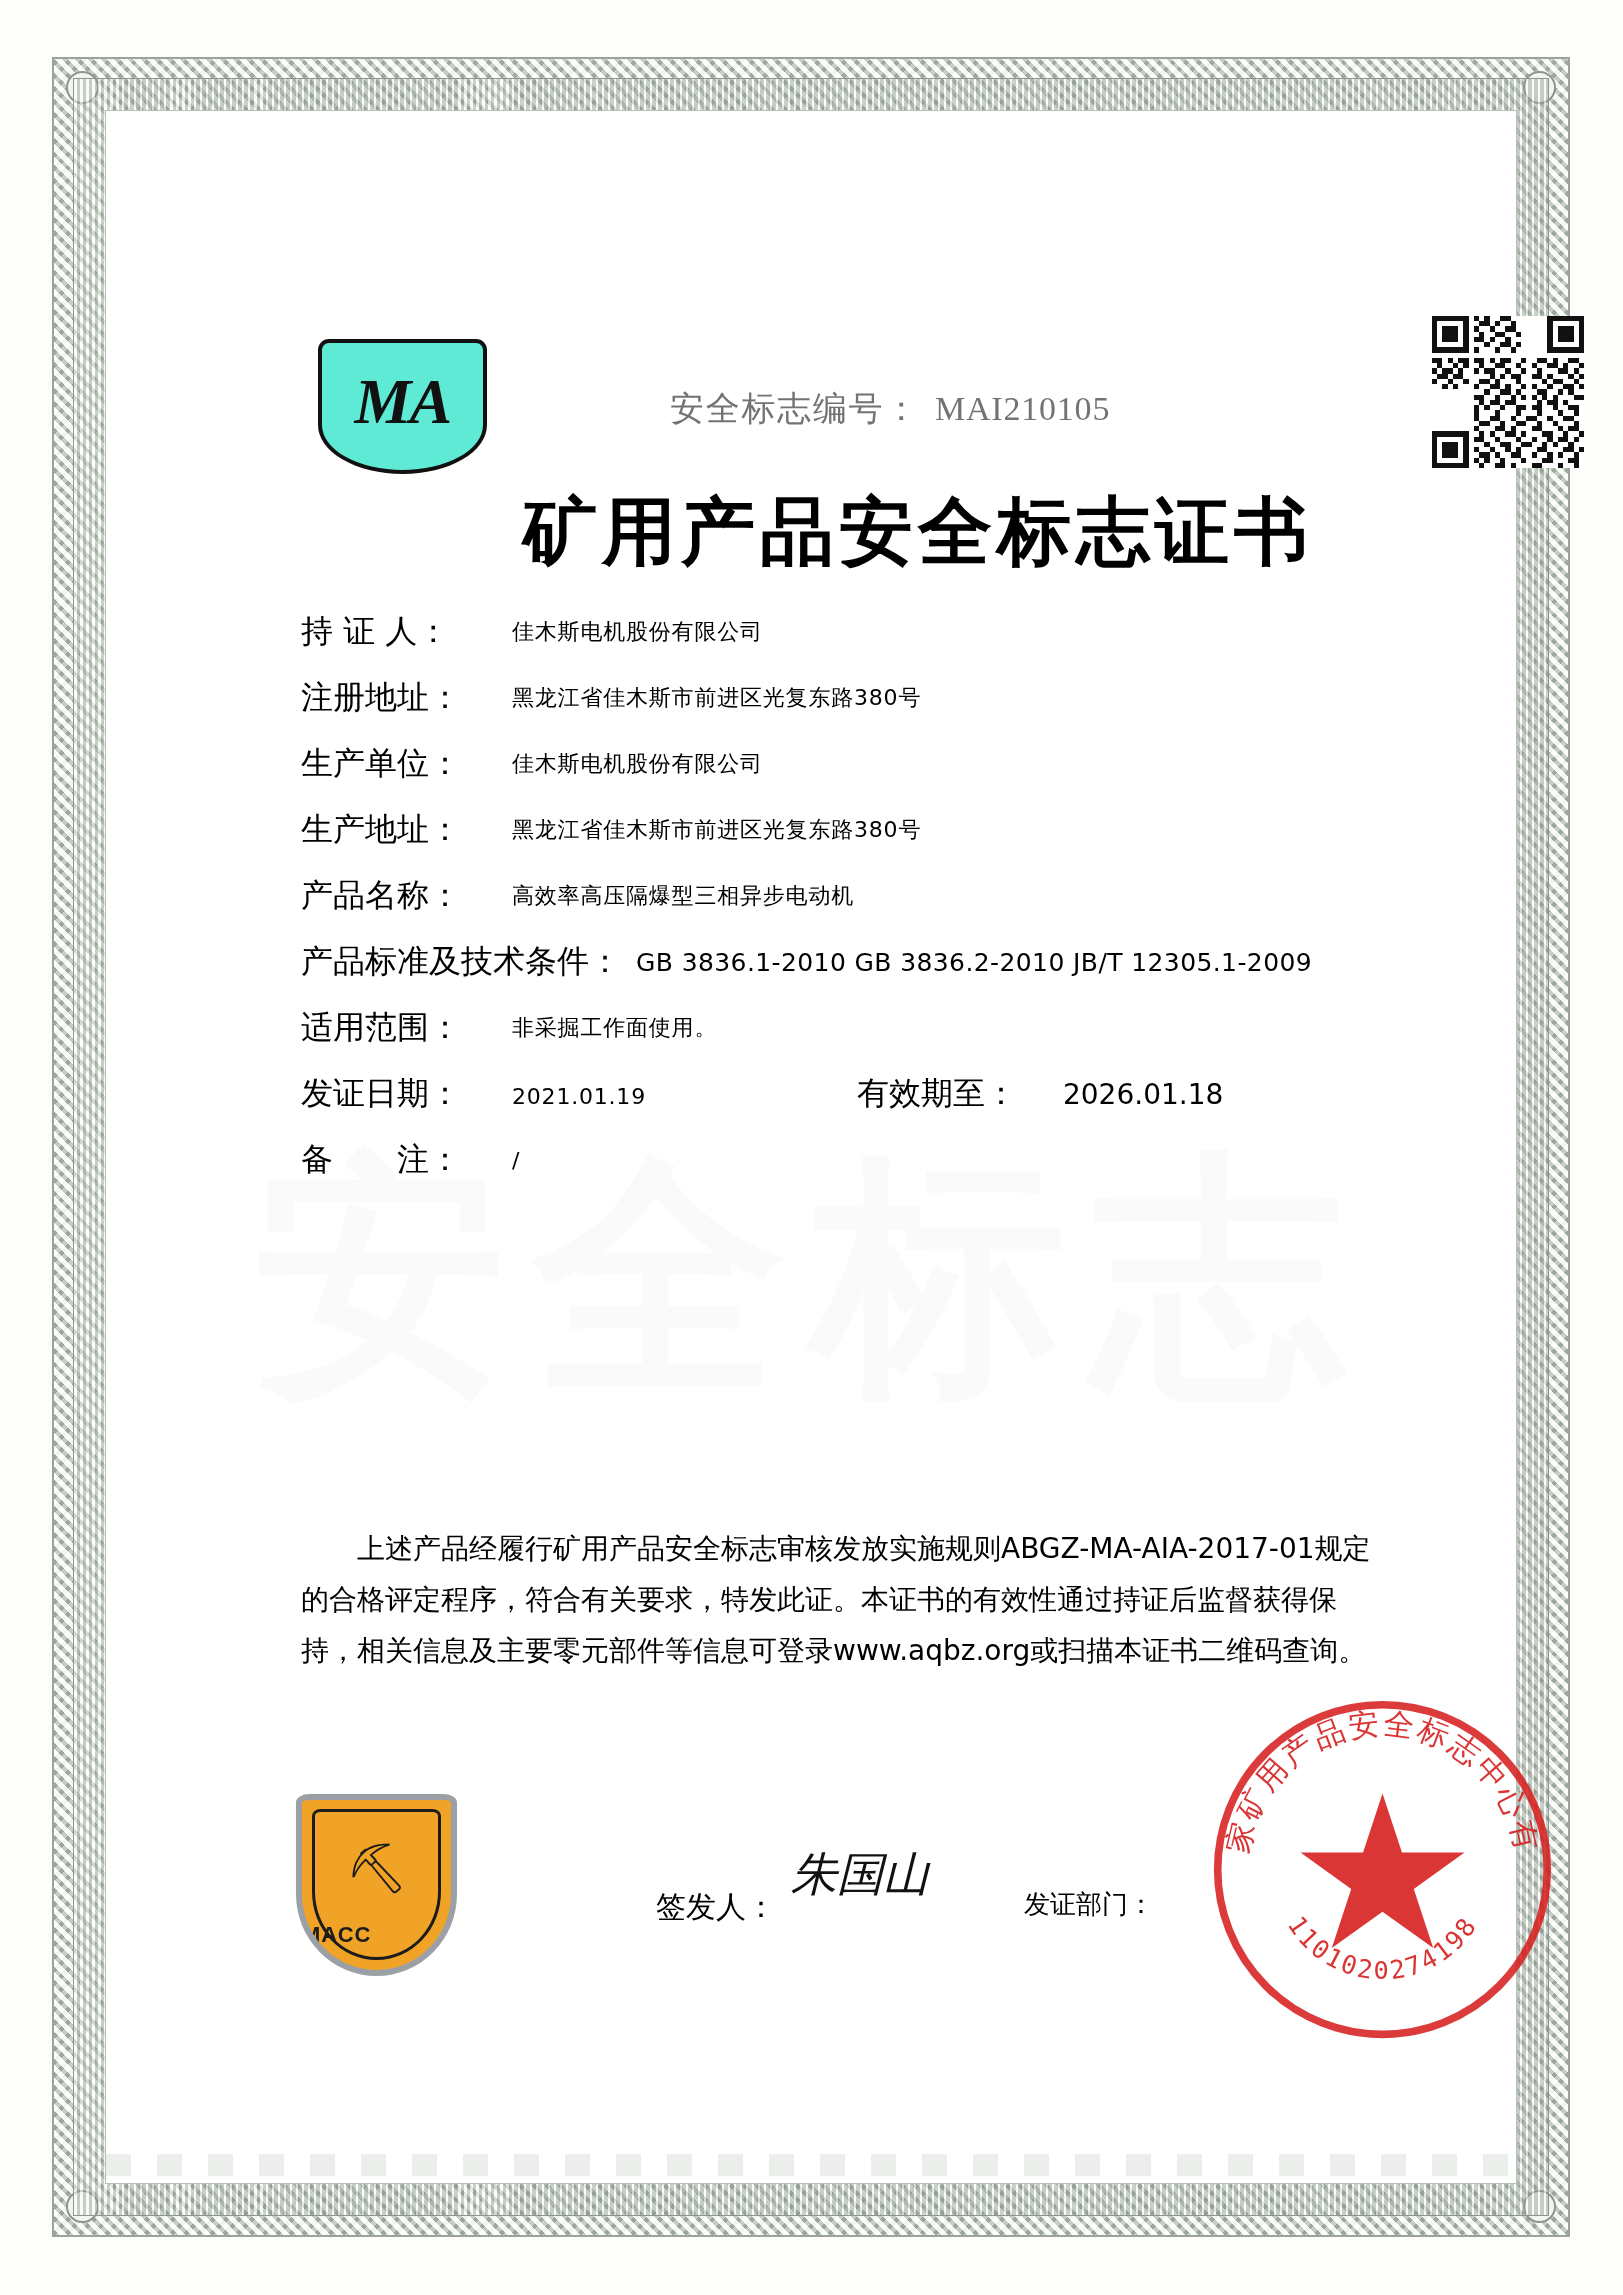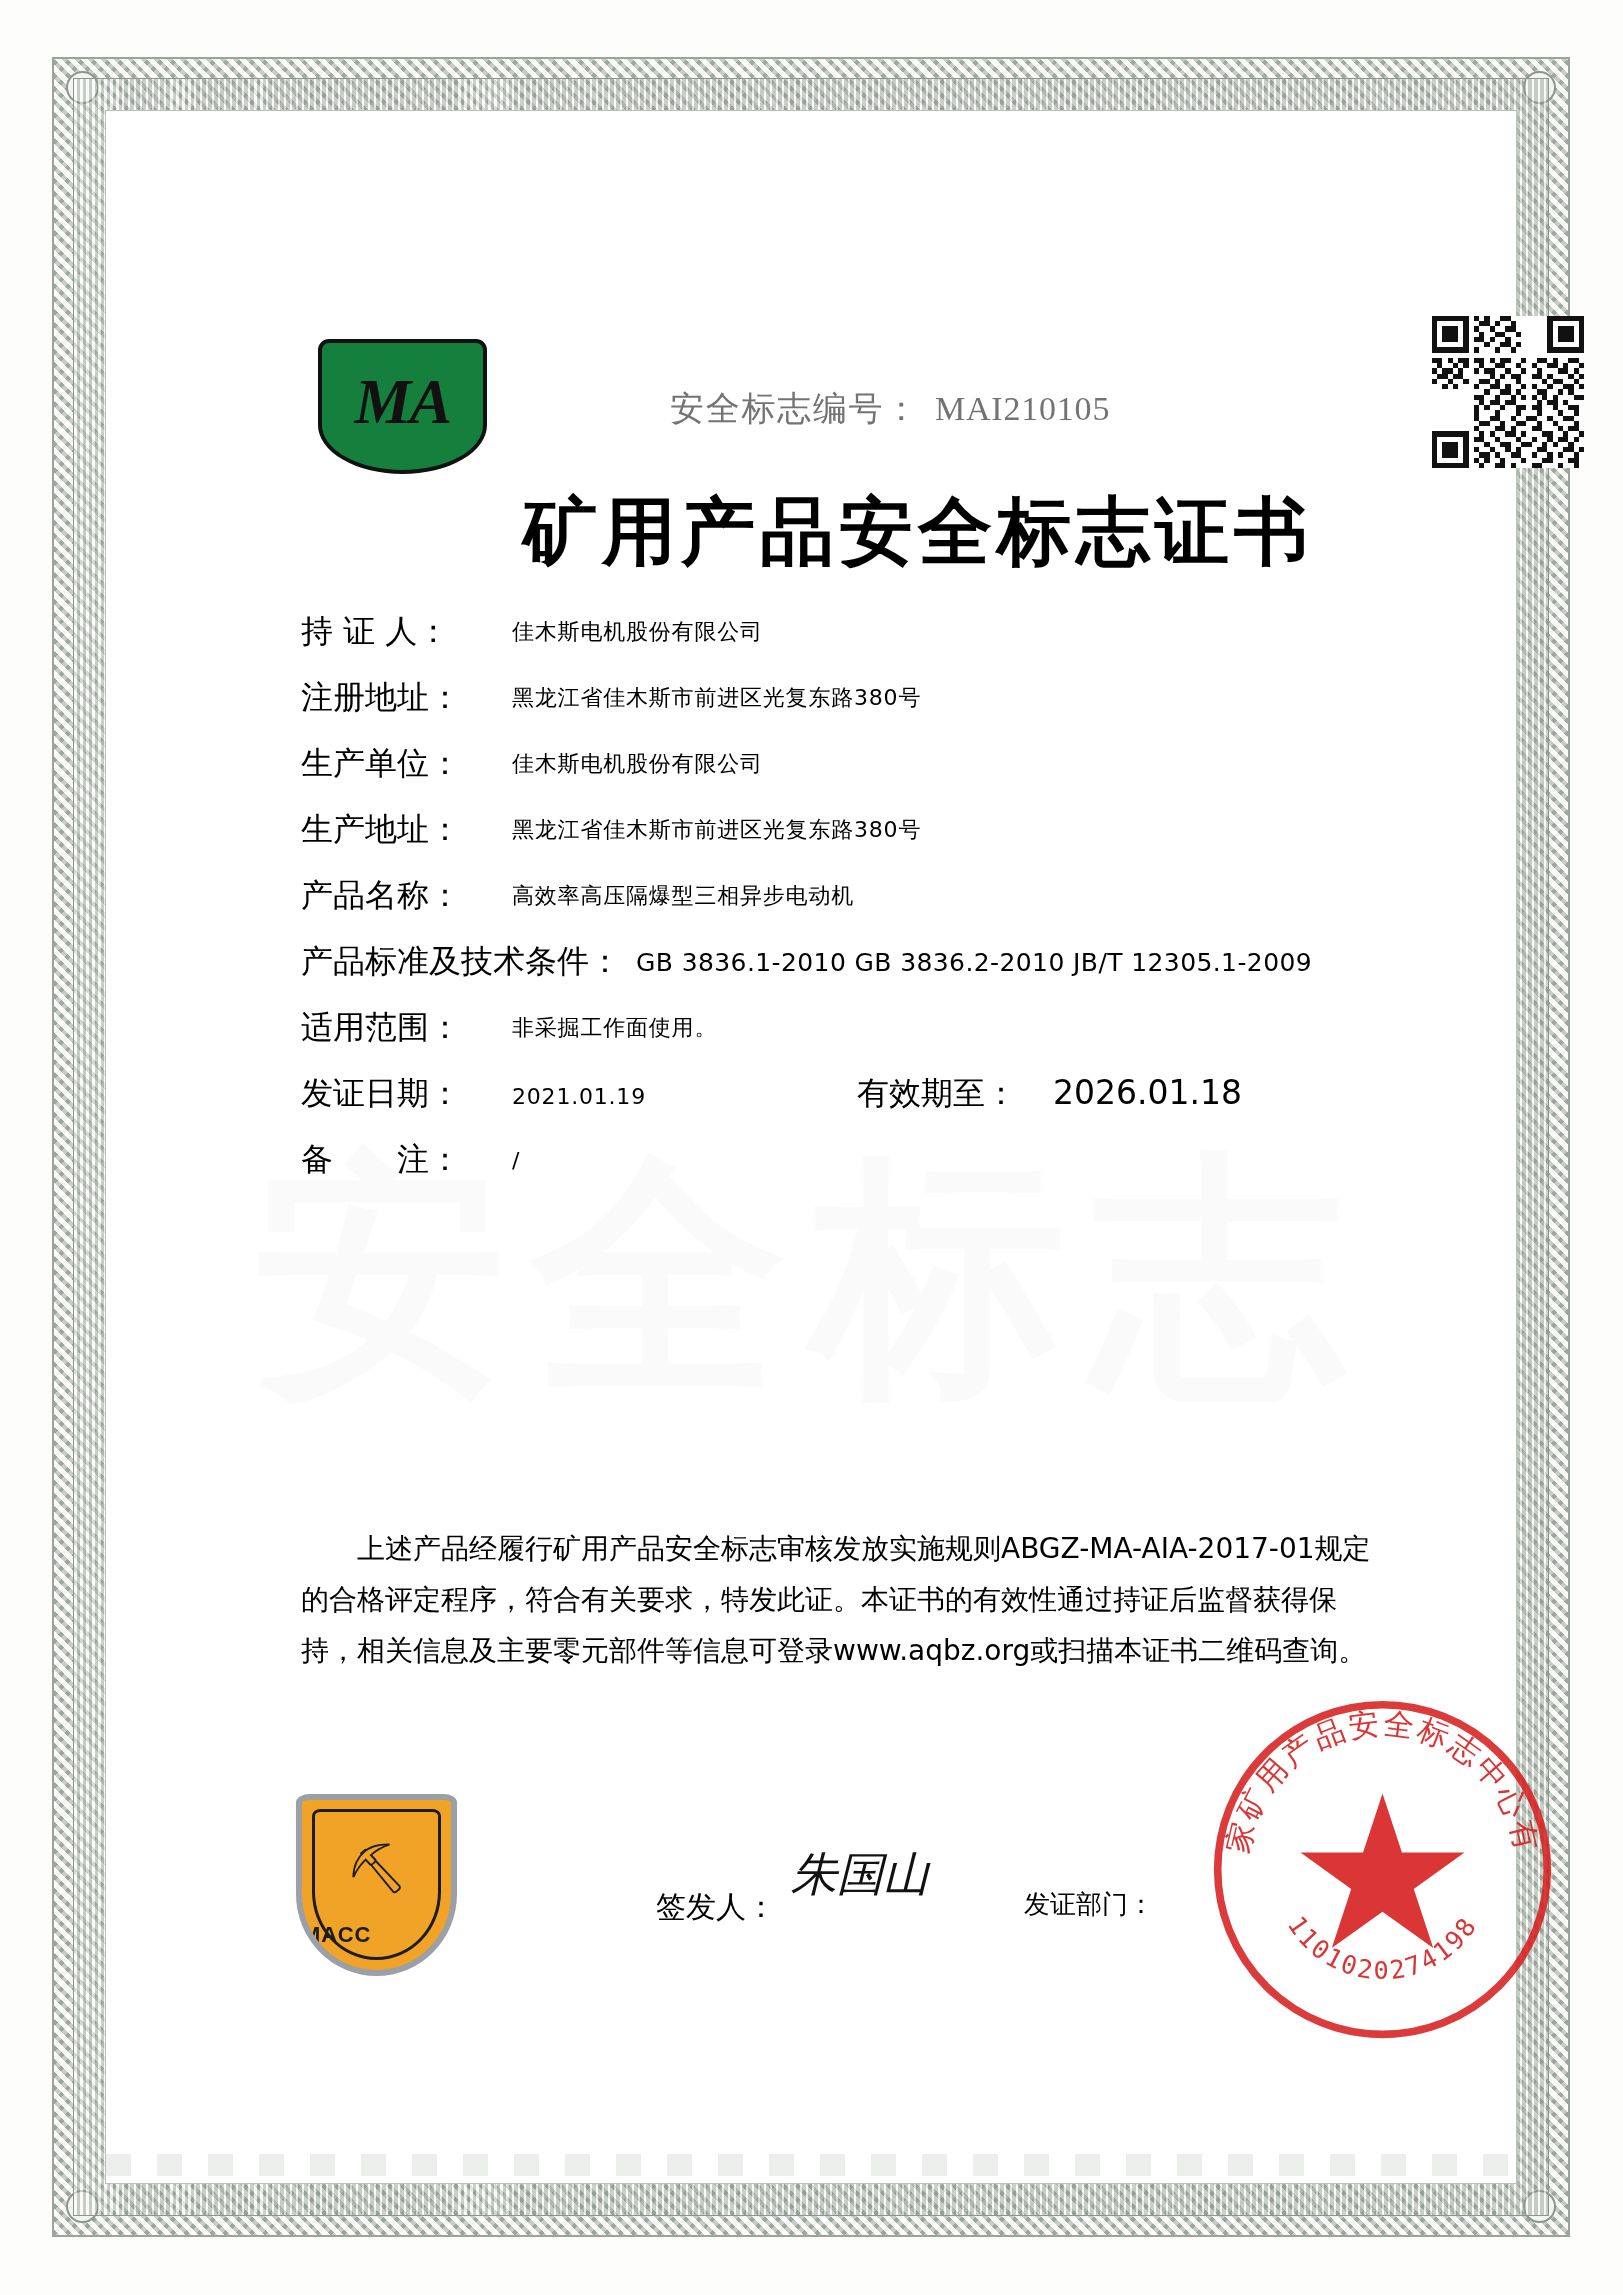--- a/index.html
+++ b/index.html
@@ -101,21 +101,21 @@
   .ma-logo {
     position: absolute;
     left: 85px;
     top: 101px;
     width: 169px;
     height: 135px;
   }
   .ma-shield {
     width: 169px;
     height: 135px;
-    background: #15803d;
+    background: #5eead4;
     border: 4.2px solid #111;
     border-radius: 12px 12px 55% 55% / 12px 12px 40% 40%;
     box-sizing: border-box;
     position: relative;
   }
   .ma-text {
     position: absolute;
     left: 0; right: 0;
     top: 22px;
     text-align: center;
@@ -210,22 +210,22 @@
     margin-bottom: 22px;
   }
   .date-row .field-label.w-fixed { width: 211px; }
   .date-row .spacer { width: 211px; }
   .date-row .valid-label {
     font-size: 32px;
     white-space: nowrap;
     font-family: "DejaVu Sans", sans-serif;
   }
   .date-row .valid-value {
-    font-size: 33px;
-    margin-left: 36px;
+    font-size: 28px;
+    margin-left: 46px;
     font-family: "DejaVu Sans", sans-serif;
   }
 
   
   .paragraph {
     position: absolute;
     left: 68px;
     top: 1285px;
     width: 1243px;
     font-size: 28px;

